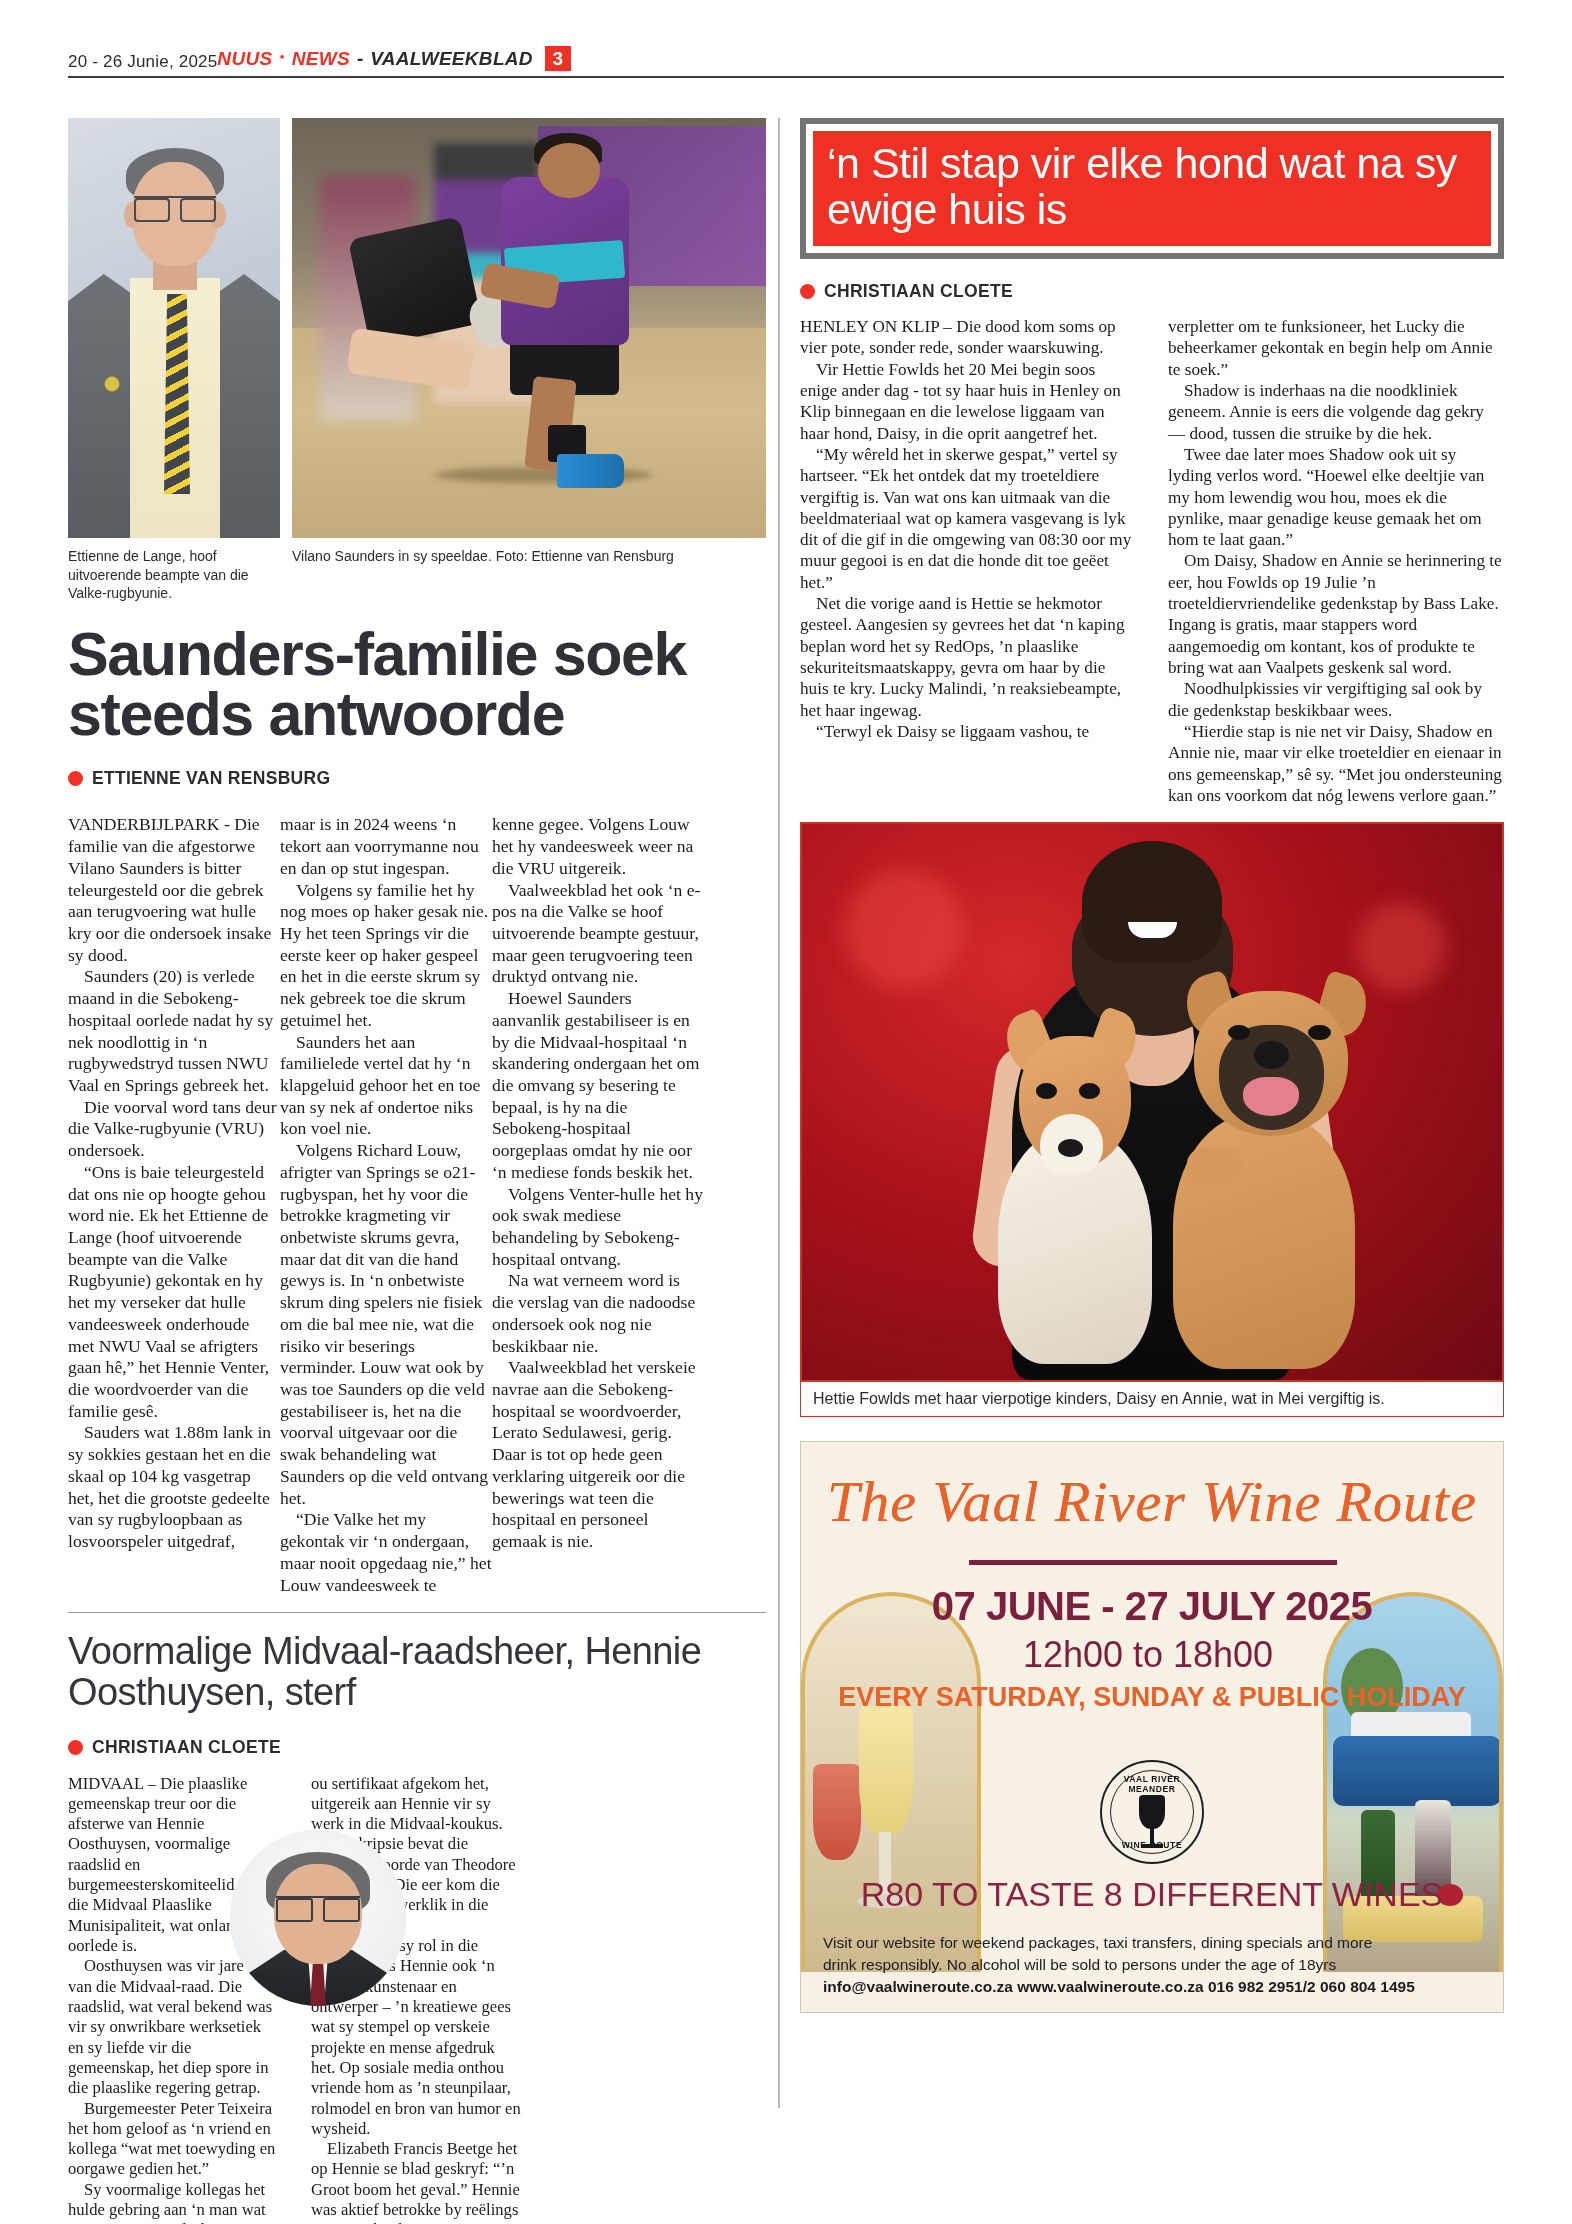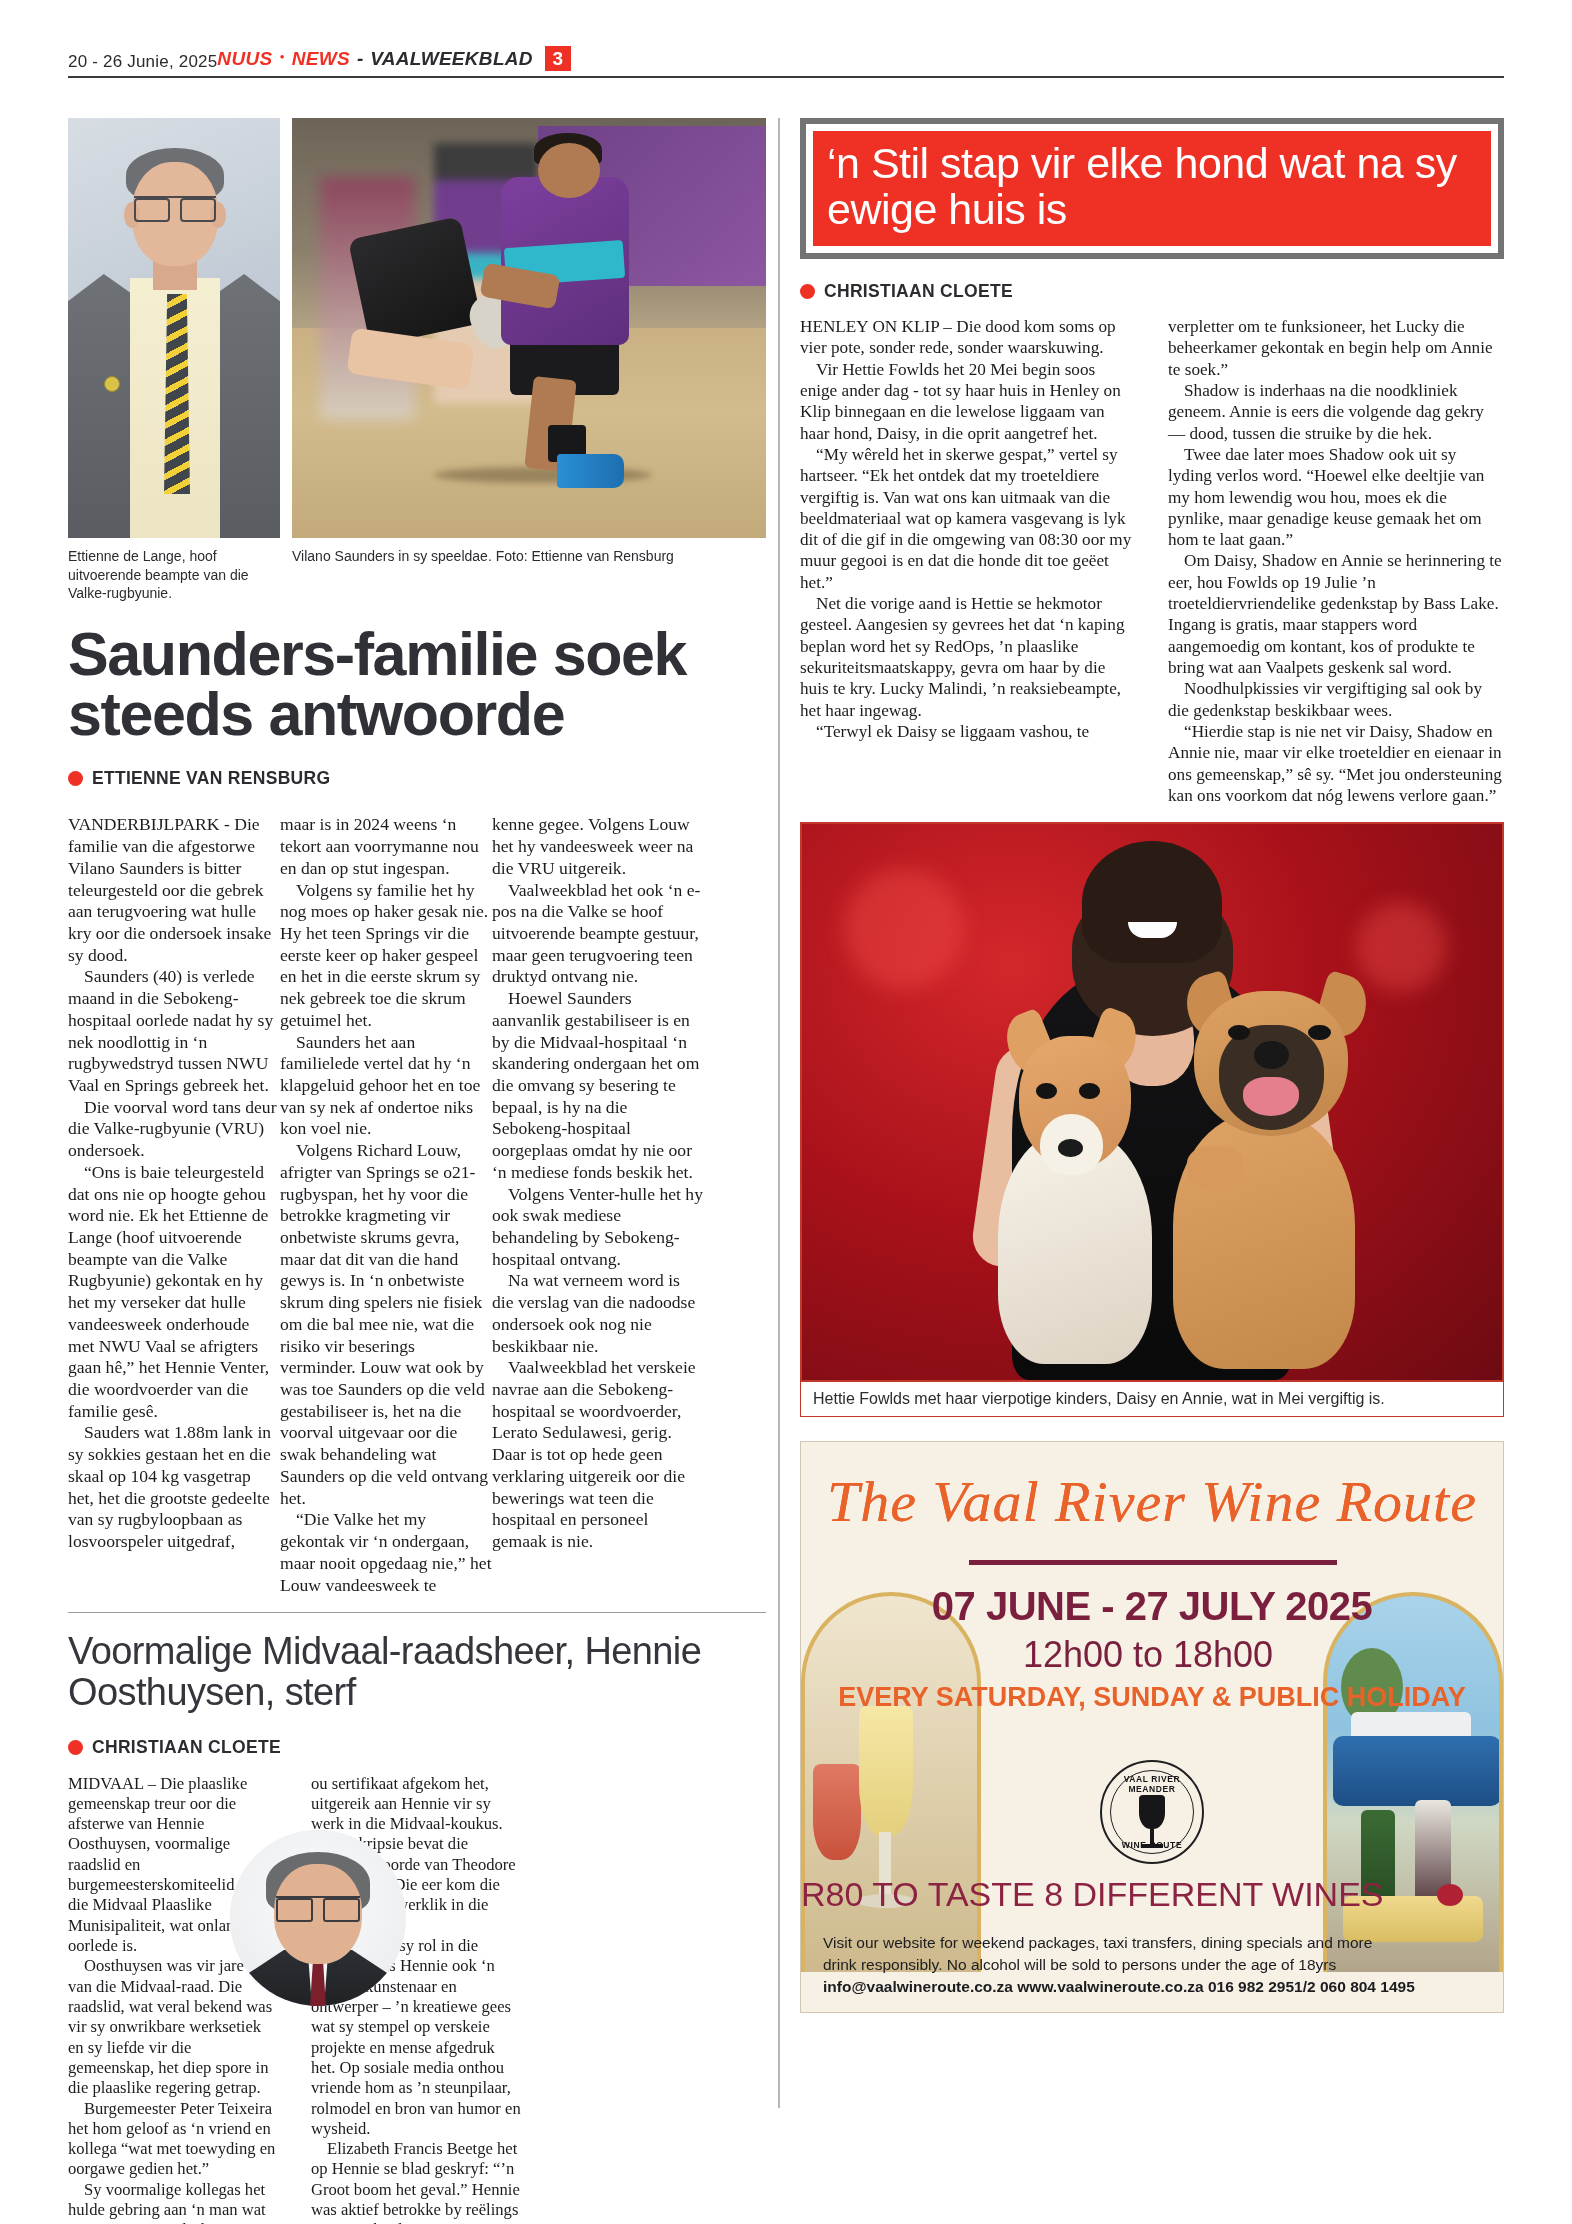--- a/index.html
+++ b/index.html
@@ -358,21 +358,21 @@
     position:relative; display:flex; align-items:center; justify-content:center; }
   .ad-logo-glass { width:26px; height:34px; background:#17171a;
     border-radius:4px 4px 46% 46%; position:relative; }
   .ad-logo-glass:after{content:"";position:absolute;left:11px;top:34px;width:4px;height:16px;background:#17171a;}
   .ad-logo-glass:before{content:"";position:absolute;left:2px;top:49px;width:22px;height:4px;background:#17171a;}
   .ad-logo-txt-top{position:absolute;top:3px;left:0;right:0;text-align:center;
     font-family:"Liberation Sans",sans-serif;font-size:8.5px;font-weight:bold;color:#17171a;letter-spacing:.6px;}
   .ad-logo-txt-bot{position:absolute;bottom:3px;left:0;right:0;text-align:center;
     font-family:"Liberation Sans",sans-serif;font-size:8.5px;font-weight:bold;color:#17171a;letter-spacing:.6px;}
   .ad-price {
-    position:absolute; left:0; right:0; top:432px; 
+    position:absolute; left:0; right:0; top:432px; text-align:center;
     font-family:"Liberation Sans", sans-serif; font-size:34px; color:#8d2342; line-height:1.2;
   }
   .ad-fine {
     position:absolute; left:22px; right:22px; bottom:14px;
     font-family:"Liberation Sans", sans-serif; font-size:15.5px; color:#1c1c20;
     text-align:justify; line-height:1.42;
   }
 
   .vsep { position:absolute; left:778px; top:118px; width:1.6px; height:1990px; background:#b6b6bb; }
 </style>
@@ -442,21 +442,21 @@
     <div class="hl-main">Saunders-familie soek steeds antwoorde</div>
 
     <div class="byline">
       <span class="bullet"></span>
       <span class="bname">ETTIENNE VAN RENSBURG</span>
     </div>
 
     <div class="cols3">
       <div class="col">
         <p>VANDERBIJLPARK - Die familie van die afgestorwe Vilano Saunders is bitter teleurgesteld oor die gebrek aan terugvoering wat hulle kry oor die ondersoek insake sy dood.</p>
-        <p>Saunders (40) is verlede maand in die Sebokeng-hospitaal oorlede nadat hy sy nek noodlottig in ‘n rugbywedstryd tussen NWU Vaal en Springs gebreek het.</p>
+        <p>Saunders (20) is verlede maand in die Sebokeng-hospitaal oorlede nadat hy sy nek noodlottig in ‘n rugbywedstryd tussen NWU Vaal en Springs gebreek het.</p>
         <p>Die voorval word tans deur die Valke-rugbyunie (VRU) ondersoek.</p>
         <p>“Ons is baie teleurgesteld dat ons nie op hoogte gehou word nie. Ek het Ettienne de Lange (hoof uitvoerende beampte van die Valke Rugbyunie) gekontak en hy het my verseker dat hulle vandeesweek onderhoude met NWU Vaal se afrigters gaan hê,” het Hennie Venter, die woordvoerder van die familie gesê.</p>
         <p>Sauders wat 1.88m lank in sy sokkies gestaan het en die skaal op 104 kg vasgetrap het, het die grootste gedeelte van sy rugbyloopbaan as losvoorspeler uitgedraf,</p>
       </div>
       <div class="col">
         <p>maar is in 2024 weens ‘n tekort aan voorrymanne nou en dan op stut ingespan.</p>
         <p>Volgens sy familie het hy nog moes op haker gesak nie. Hy het teen Springs vir die eerste keer op haker gespeel en het in die eerste skrum sy nek gebreek toe die skrum getuimel het.</p>
         <p>Saunders het aan familielede vertel dat hy ‘n klapgeluid gehoor het en toe van sy nek af ondertoe niks kon voel nie.</p>
         <p>Volgens Richard Louw, afrigter van Springs se o21-rugbyspan, het hy voor die betrokke kragmeting vir onbetwiste skrums gevra, maar dat dit van die hand gewys is. In ‘n onbetwiste skrum ding spelers nie fisiek om die bal mee nie, wat die risiko vir beserings verminder. Louw wat ook by was toe Saunders op die veld gestabiliseer is, het na die voorval uitgevaar oor die swak behandeling wat Saunders op die veld ontvang het.</p>
         <p>“Die Valke het my gekontak vir ‘n ondergaan, maar nooit opgedaag nie,” het Louw vandeesweek te</p>

